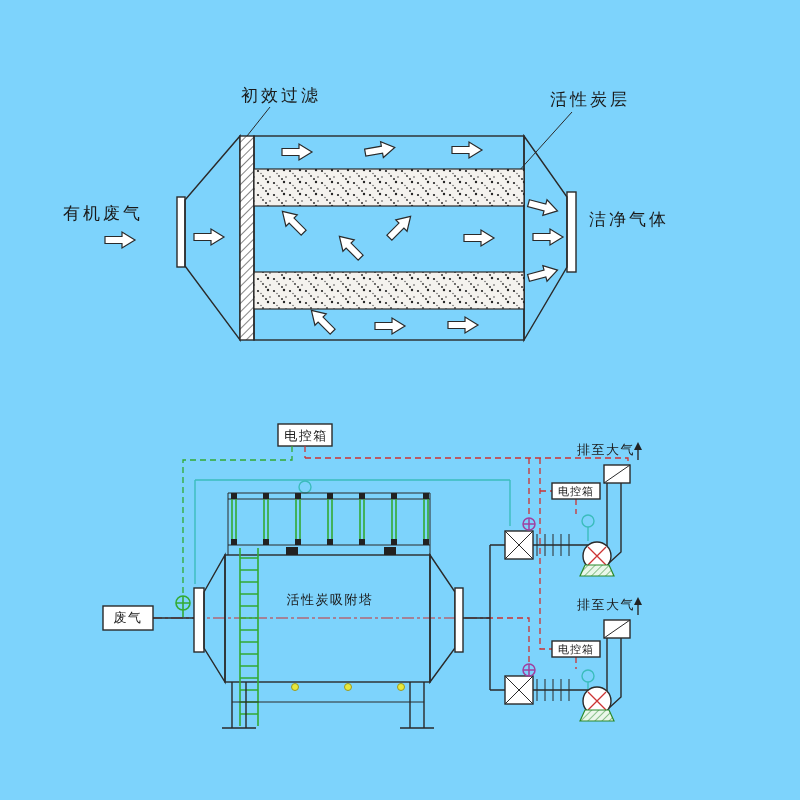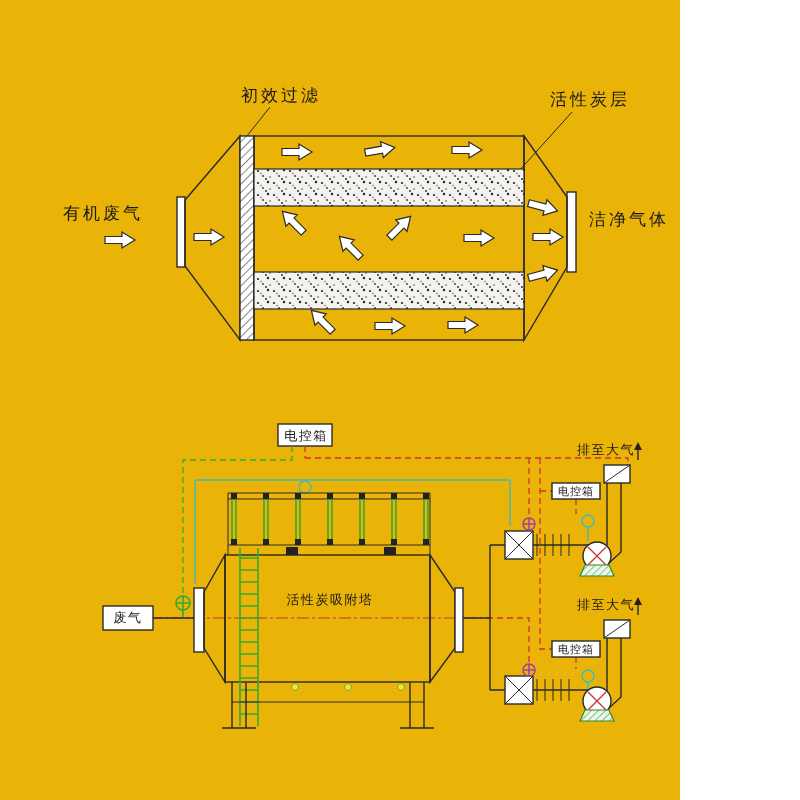--- a/index.html
+++ b/index.html
@@ -1,16 +1,16 @@
 <!DOCTYPE html>
 <html><head>
 <meta charset="utf-8">
 <style>
   html,body{margin:0;padding:0;background:#ffffff;}
-  .canvas{width:680px;height:800px;background:#eab308;position:relative;overflow:hidden;
+  .canvas{width:800px;height:800px;background:#7dd3fc;position:relative;overflow:hidden;
           font-family:"Liberation Sans","DejaVu Sans",sans-serif;}
   svg{display:block;}
   svg text{font-family:"Liberation Sans","DejaVu Sans",sans-serif;fill:#1a1a1a;}
   .lbl-lg{font-size:17px;letter-spacing:3px;}
   .lbl-md{font-size:13px;letter-spacing:1.5px;}
   .lbl-sm{font-size:11px;letter-spacing:1px;}
   .stroke{stroke:#2a2a2a;fill:none;stroke-width:1.4;}
   .stroke-w{stroke:#2a2a2a;fill:#ffffff;stroke-width:1.4;}
   .thin{stroke:#2a2a2a;fill:none;stroke-width:1;}
   .blk{fill:#222222;stroke:none;}

